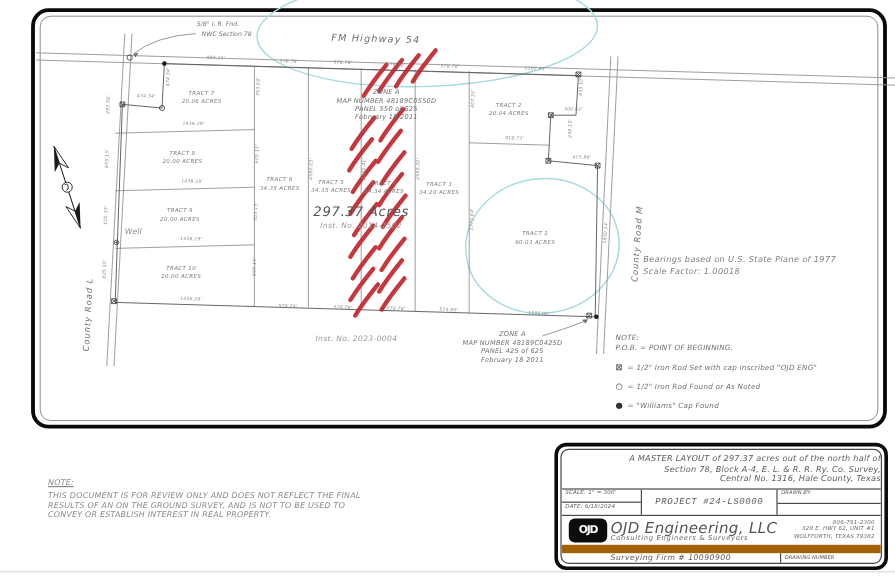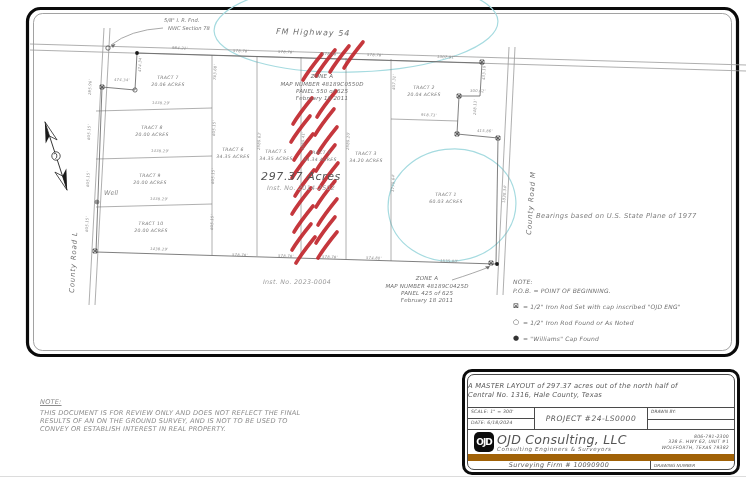--- a/index.html
+++ b/index.html
@@ -26,31 +26,31 @@
   .legend-item{margin-top:8px;display:flex;align-items:center;}
   .legend-item .sym{display:inline-block;width:10px;font-size:7px;font-style:normal;color:#333;}
   .review{left:40px;top:398px;width:300px;font-size:6.6px;line-height:8px;font-style:italic;
           color:#8b8b8b;letter-spacing:.2px;}
   .review .rn-label{text-decoration:underline;margin-bottom:3px;}
   
   .title-block{left:462px;top:369px;width:278px;height:106px;border:3px solid #0c0c0c;
                border-radius:10px;box-sizing:border-box;background:#fff;}
   .tb-inner{position:absolute;inset:2px;border:1px solid #4a4a4a;border-radius:7px;
             display:flex;flex-direction:column;overflow:hidden;font-style:italic;color:#5a5a5a;}
-  .tb-title{height:32px;display:flex;flex-direction:column;justify-content:center;align-items:flex-start;
+  .tb-title{height:32px;display:flex;flex-direction:column;justify-content:center;align-items:flex-end;
             font-size:6.8px;line-height:8.6px;letter-spacing:.2px;text-align:center;}
   .tb-row2{height:21px;border-top:1px solid #4a4a4a;display:flex;}
   .tb-scaledate{width:66px;border-right:1px solid #4a4a4a;display:flex;flex-direction:column;}
   .tb-scaledate div{flex:1;font-size:4.6px;padding:1px 0 0 3px;letter-spacing:.2px;}
   .tb-scaledate .sc{border-bottom:1px solid #4a4a4a;}
-  .tb-project{flex:1;display:flex;align-items:center;justify-content:center;font-size:7.5px;letter-spacing:.5px;}
+  .tb-project{flex:1;display:flex;align-items:center;justify-content:center;font-size:7.5px;letter-spacing:.5px;font-family:Liberation Mono, monospace;}
   .tb-drawnby{width:86px;border-left:1px solid #4a4a4a;display:flex;flex-direction:column;}
   .tb-drawnby .lbl{height:10px;border-bottom:1px solid #4a4a4a;font-size:4.4px;padding:1px 0 0 3px;}
   .tb-row3{height:24px;border-top:1px solid #4a4a4a;display:flex;align-items:center;}
-  .tb-logo{width:20px;height:20px;margin:1px 3px 1px 6px;background:#0c0c0c;border-radius:5px;
+  .tb-logo{width:32px;height:20px;margin:1px 3px 1px 6px;background:#0c0c0c;border-radius:5px;
            color:#fff;font-style:normal;font-weight:bold;font-size:9px;display:flex;
            align-items:center;justify-content:center;letter-spacing:-1px;}
   .tb-namecol{display:flex;flex-direction:column;justify-content:center;}
   .tb-company{font-size:12.5px;color:#555;letter-spacing:.3px;line-height:13px;}
   .tb-sub{font-size:5.6px;color:#666;letter-spacing:.6px;}
   .tb-addr{margin-left:auto;text-align:right;font-size:4.6px;line-height:5.6px;padding-right:5px;
            color:#666;letter-spacing:.2px;}
   .tb-row4{flex:1;border-top:7px solid #a16207;display:flex;}
   .tb-firm{flex:1;display:flex;align-items:center;justify-content:center;font-size:6.4px;letter-spacing:.4px;}
   .tb-dn{width:80px;border-left:1px solid #4a4a4a;font-size:4.3px;padding:2px 0 0 3px;}
@@ -241,20 +241,21 @@
         <text class="dim" transform="translate(505,203) rotate(-85)">1830.34'</text>
         <text class="dim" transform="translate(91,95) rotate(-88)">285.96'</text>
         <text class="dim" transform="translate(90,140) rotate(-88)">605.15'</text>
         <text class="dim" transform="translate(89,187) rotate(-88)">605.15'</text>
         <text class="dim" transform="translate(88,232) rotate(-88)">605.15'</text>
       </g>
   </svg>
 
   <div class="abs bearings">
     <div>Bearings based on U.S. State Plane of 1977</div>
+    <div>Scale Factor: 1.00018</div>
   </div>
 
   <div class="abs notesblock">
     <div>NOTE:</div>
     <div class="pob">P.O.B.  =  POINT OF BEGINNING.</div>
     <div class="legend-item">
       <span class="sym">⊠</span>
       <span>=  1/2" Iron Rod Set with cap inscribed "OJD ENG"</span>
     </div>
     <div class="legend-item">
@@ -271,37 +272,38 @@
     <div class="rn-label">NOTE:</div>
     <div>THIS DOCUMENT IS FOR REVIEW ONLY AND DOES NOT REFLECT THE FINAL</div>
     <div>RESULTS OF AN ON THE GROUND SURVEY, AND IS NOT TO BE USED TO</div>
     <div>CONVEY OR ESTABLISH INTEREST IN REAL PROPERTY.</div>
   </div>
 
   <div class="abs title-block">
     <div class="tb-inner">
       <div class="tb-title">
         <div>A MASTER LAYOUT of 297.37 acres out of the north half of</div>
+        <div>Section 78, Block A-4, E. L. &amp; R. R. Ry. Co. Survey,</div>
         <div>Central No. 1316, Hale County, Texas</div>
       </div>
       <div class="tb-row2">
         <div class="tb-scaledate">
           <div class="sc">SCALE:  1" = 300'</div>
           <div>DATE:  6/18/2024</div>
         </div>
         <div class="tb-project">PROJECT #24-LS0000</div>
         <div class="tb-drawnby">
           <div class="lbl">DRAWN BY:</div>
           <div></div>
         </div>
       </div>
       <div class="tb-row3">
         <div class="tb-logo">OJD</div>
         <div class="tb-namecol">
-          <div class="tb-company">OJD Consulting, LLC</div>
+          <div class="tb-company">OJD Engineering, LLC</div>
           <div class="tb-sub">Consulting Engineers &amp; Surveyors</div>
         </div>
         <div class="tb-addr">
           <div>806-791-2300</div>
           <div>328 E. HWY 62, UNIT #1</div>
           <div>WOLFFORTH, TEXAS 79382</div>
         </div>
       </div>
       <div class="tb-row4">
         <div class="tb-firm">Surveying Firm # 10090900</div>

